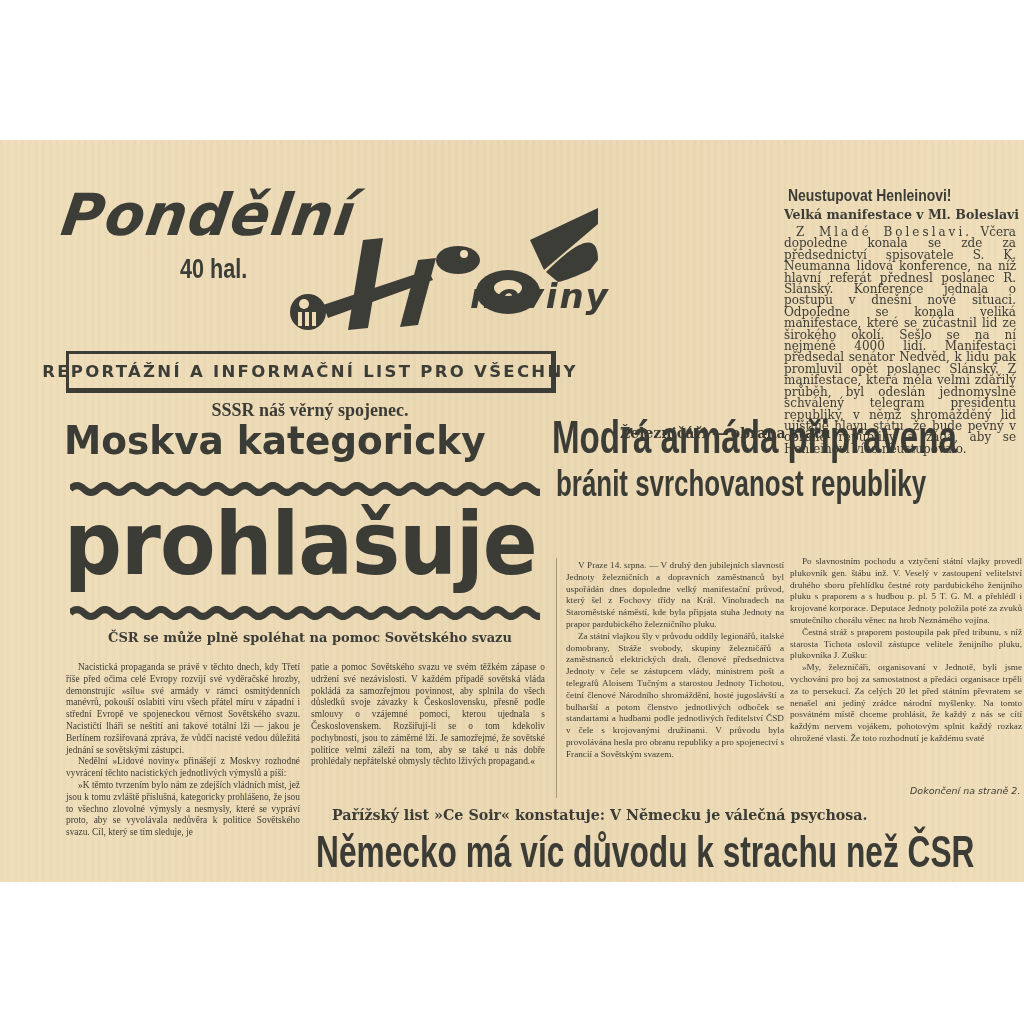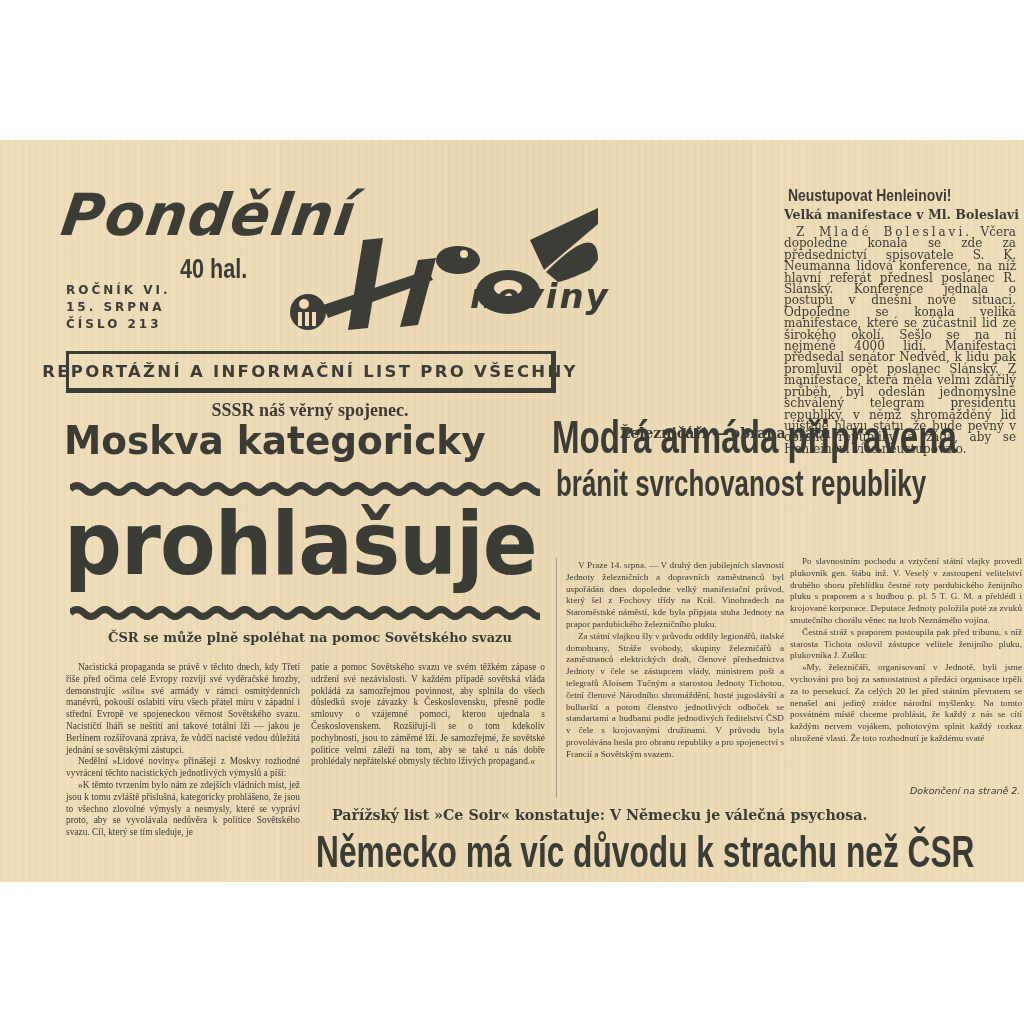--- a/index.html
+++ b/index.html
@@ -65,25 +65,20 @@
   .h-bottom { left: 316px; top: 690px; font-family: "Liberation Sans", sans-serif; font-weight: bold; font-size: 44px; white-space: nowrap; transform: scaleX(0.72); transform-origin: left; line-height: 1; }
   .spaced { letter-spacing: 3px; }
 </style>
 </head>
 <body>
 
 <div class="paper">
 
   <div class="abs mast-title">Pondělní</div>
   <div class="abs price">40 hal.</div>
-  <div class="abs issue">
-    <div>ROČNÍK VI.</div>
-    <div>15. SRPNA</div>
-    <div>ČÍSLO 213</div>
-  </div>
 
   <svg class="abs logo" viewBox="0 0 330 136">
 
     <circle cx="40" cy="112" r="18" fill="#3d3d38"></circle>
     <rect x="30" y="112" width="4" height="14" fill="#efdcb6"></rect>
     <rect x="37" y="112" width="4" height="14" fill="#efdcb6"></rect>
     <rect x="44" y="112" width="4" height="14" fill="#efdcb6"></rect>
     <circle cx="36" cy="104" r="5" fill="#efdcb6"></circle>
 
     <polygon points="55,105 160,70 165,80 60,118" fill="#3d3d38"></polygon>

